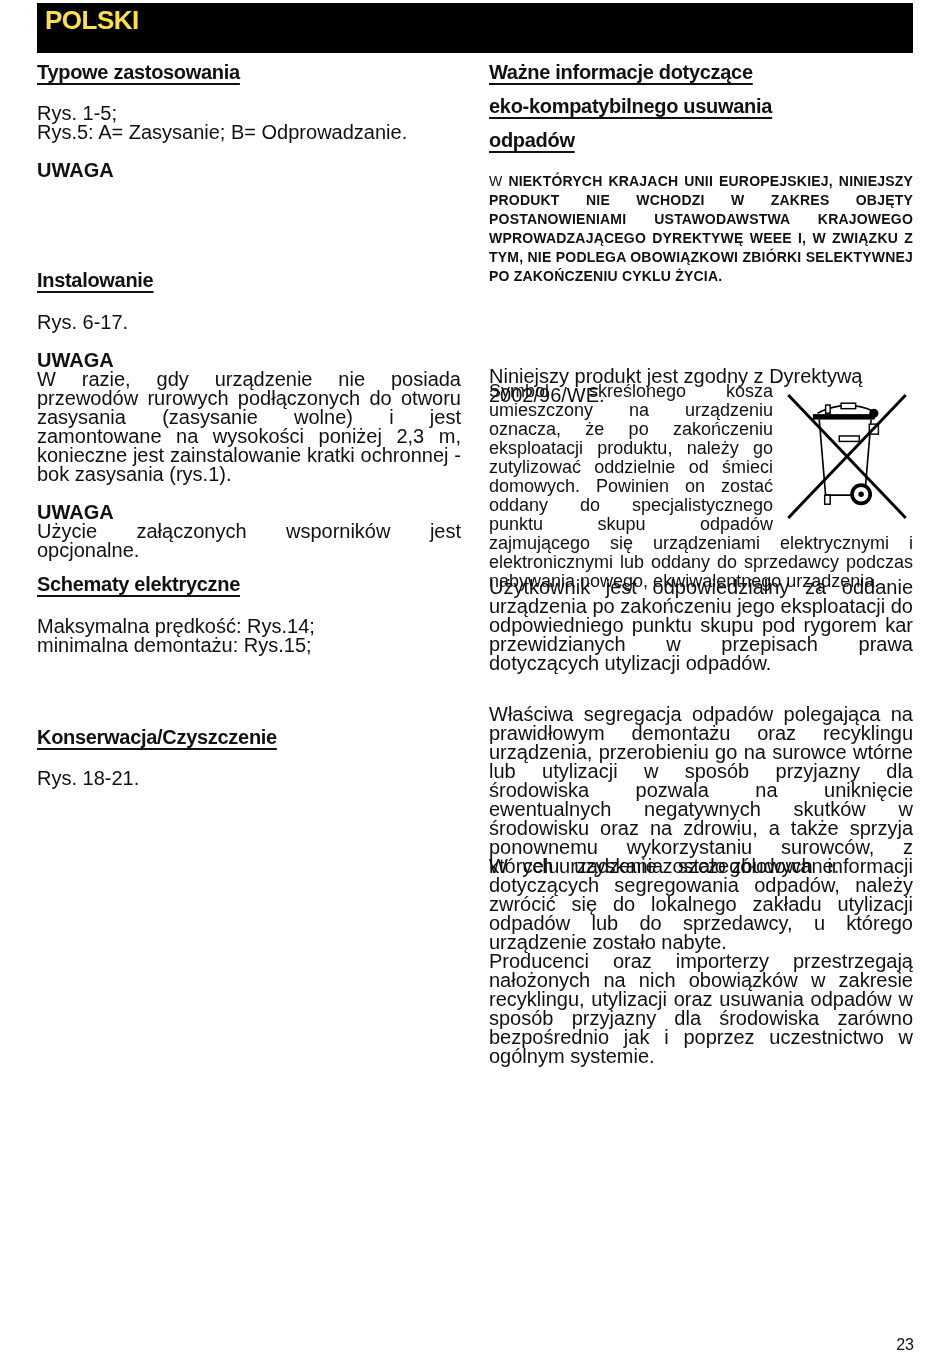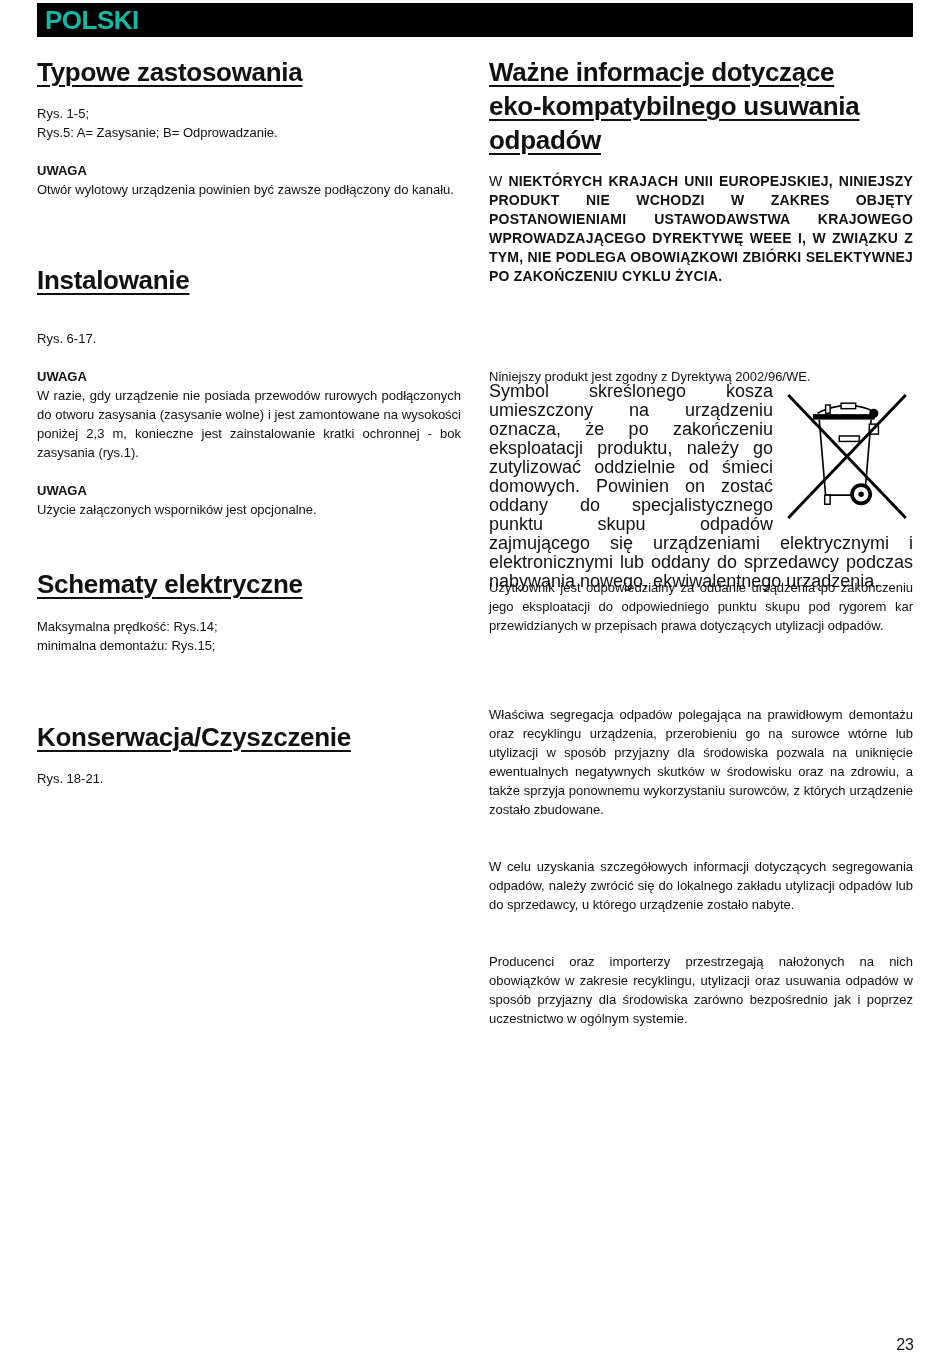--- a/index.html
+++ b/index.html
@@ -6,50 +6,50 @@
     html, body { width: 950px; height: 1355px; background: #ffffff; }
     body {
       position: relative;
       font-family: "Liberation Sans", "DejaVu Sans", sans-serif;
       color: #111111;
       overflow: hidden;
     }
     .lang-bar {
       position: absolute;
       left: 37px; top: 3px;
-      width: 876px; height: 34px;
+      width: 876px; height: 50px;
       background: #000000;
-      color: #14b8a6;
+      color: #fde047;
       font-weight: bold;
       font-size: 26px;
       line-height: 34px;
       padding-left: 8px;
       letter-spacing: -0.5px;
     }
     .col {
       position: absolute;
       top: 0;
     }
     .col-left { left: 37px; width: 424px; }
     .col-right { left: 489px; width: 424px; }
 
     h2 {
       position: absolute;
-      font-size: 26px;
+      font-size: 20px;
       font-weight: bold;
       line-height: 34px;
       text-decoration: underline;
       text-decoration-thickness: 2px;
       text-underline-offset: 4px;
       letter-spacing: -0.3px;
       white-space: nowrap;
     }
     .block {
       position: absolute;
-      font-size: 13px;
+      font-size: 20px;
       line-height: 19px;
       text-align: justify;
       left: 0;
       width: 424px;
     }
     .block p { margin: 0; }
     .uwaga { font-weight: bold; }
     .caps {
       font-weight: bold;
       text-transform: none;
@@ -88,25 +88,24 @@
   <span>POLSKI</span>
 </div>
 
 <div class="col col-left">
 
   <h2 style="top:55px;">Typowe zastosowania</h2>
   <div class="block" style="top:104px;">
     <p>Rys. 1-5;</p>
     <p>Rys.5: A= Zasysanie; B= Odprowadzanie.</p>
     <p style="margin-top:19px;" class="uwaga">UWAGA</p>
-    <p>Otwór wylotowy urządzenia powinien być zawsze podłączony do kanału.</p>
   </div>
 
   <h2 style="top:263px;">Instalowanie</h2>
-  <div class="block" style="top:329px;">
+  <div class="block" style="top:313px;">
     <p>Rys. 6-17.</p>
     <p style="margin-top:19px;" class="uwaga">UWAGA</p>
     <p>W razie, gdy urządzenie nie posiada przewodów rurowych podłączonych do otworu zasysania (zasysanie wolne) i jest zamontowane na wysokości poniżej 2,3 m, konieczne jest zainstalowanie kratki ochronnej - bok zasysania (rys.1).</p>
     <p style="margin-top:19px;" class="uwaga">UWAGA</p>
     <p>Użycie załączonych wsporników jest opcjonalne.</p>
   </div>
 
   <h2 style="top:567px;">Schematy elektryczne</h2>
   <div class="block nojust" style="top:617px;">
     <p>Maksymalna prędkość: Rys.14;</p>

